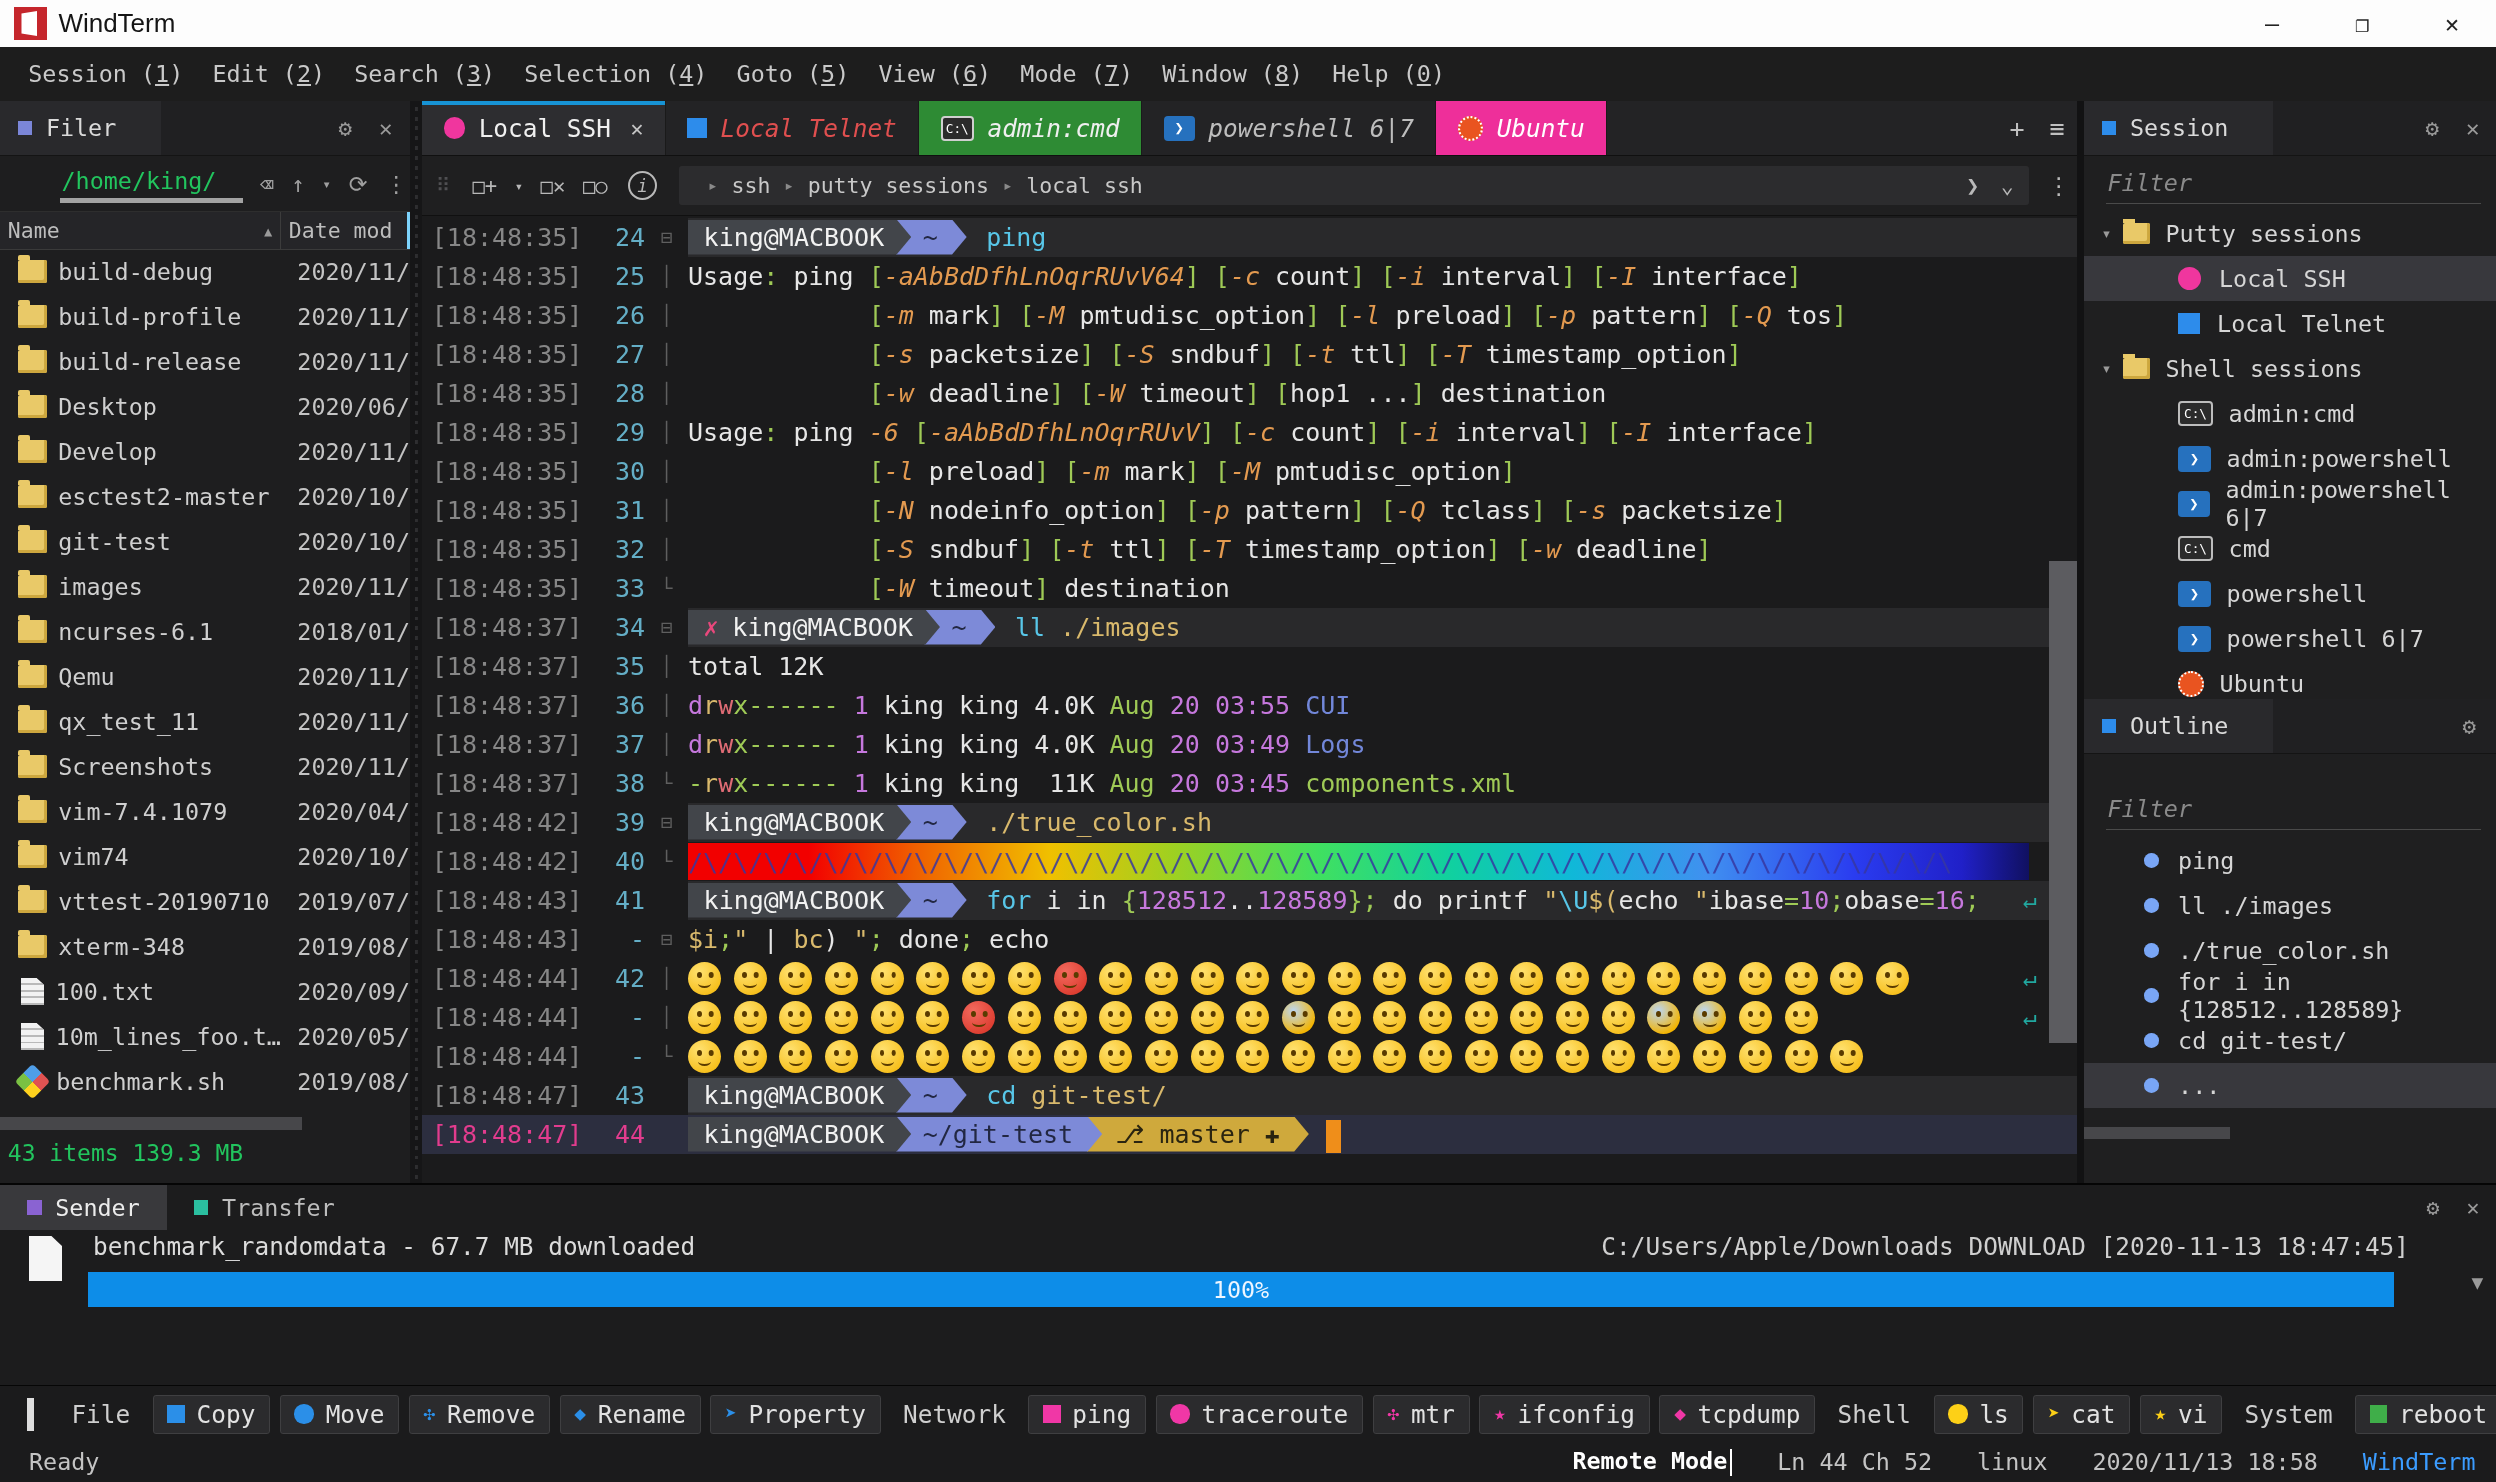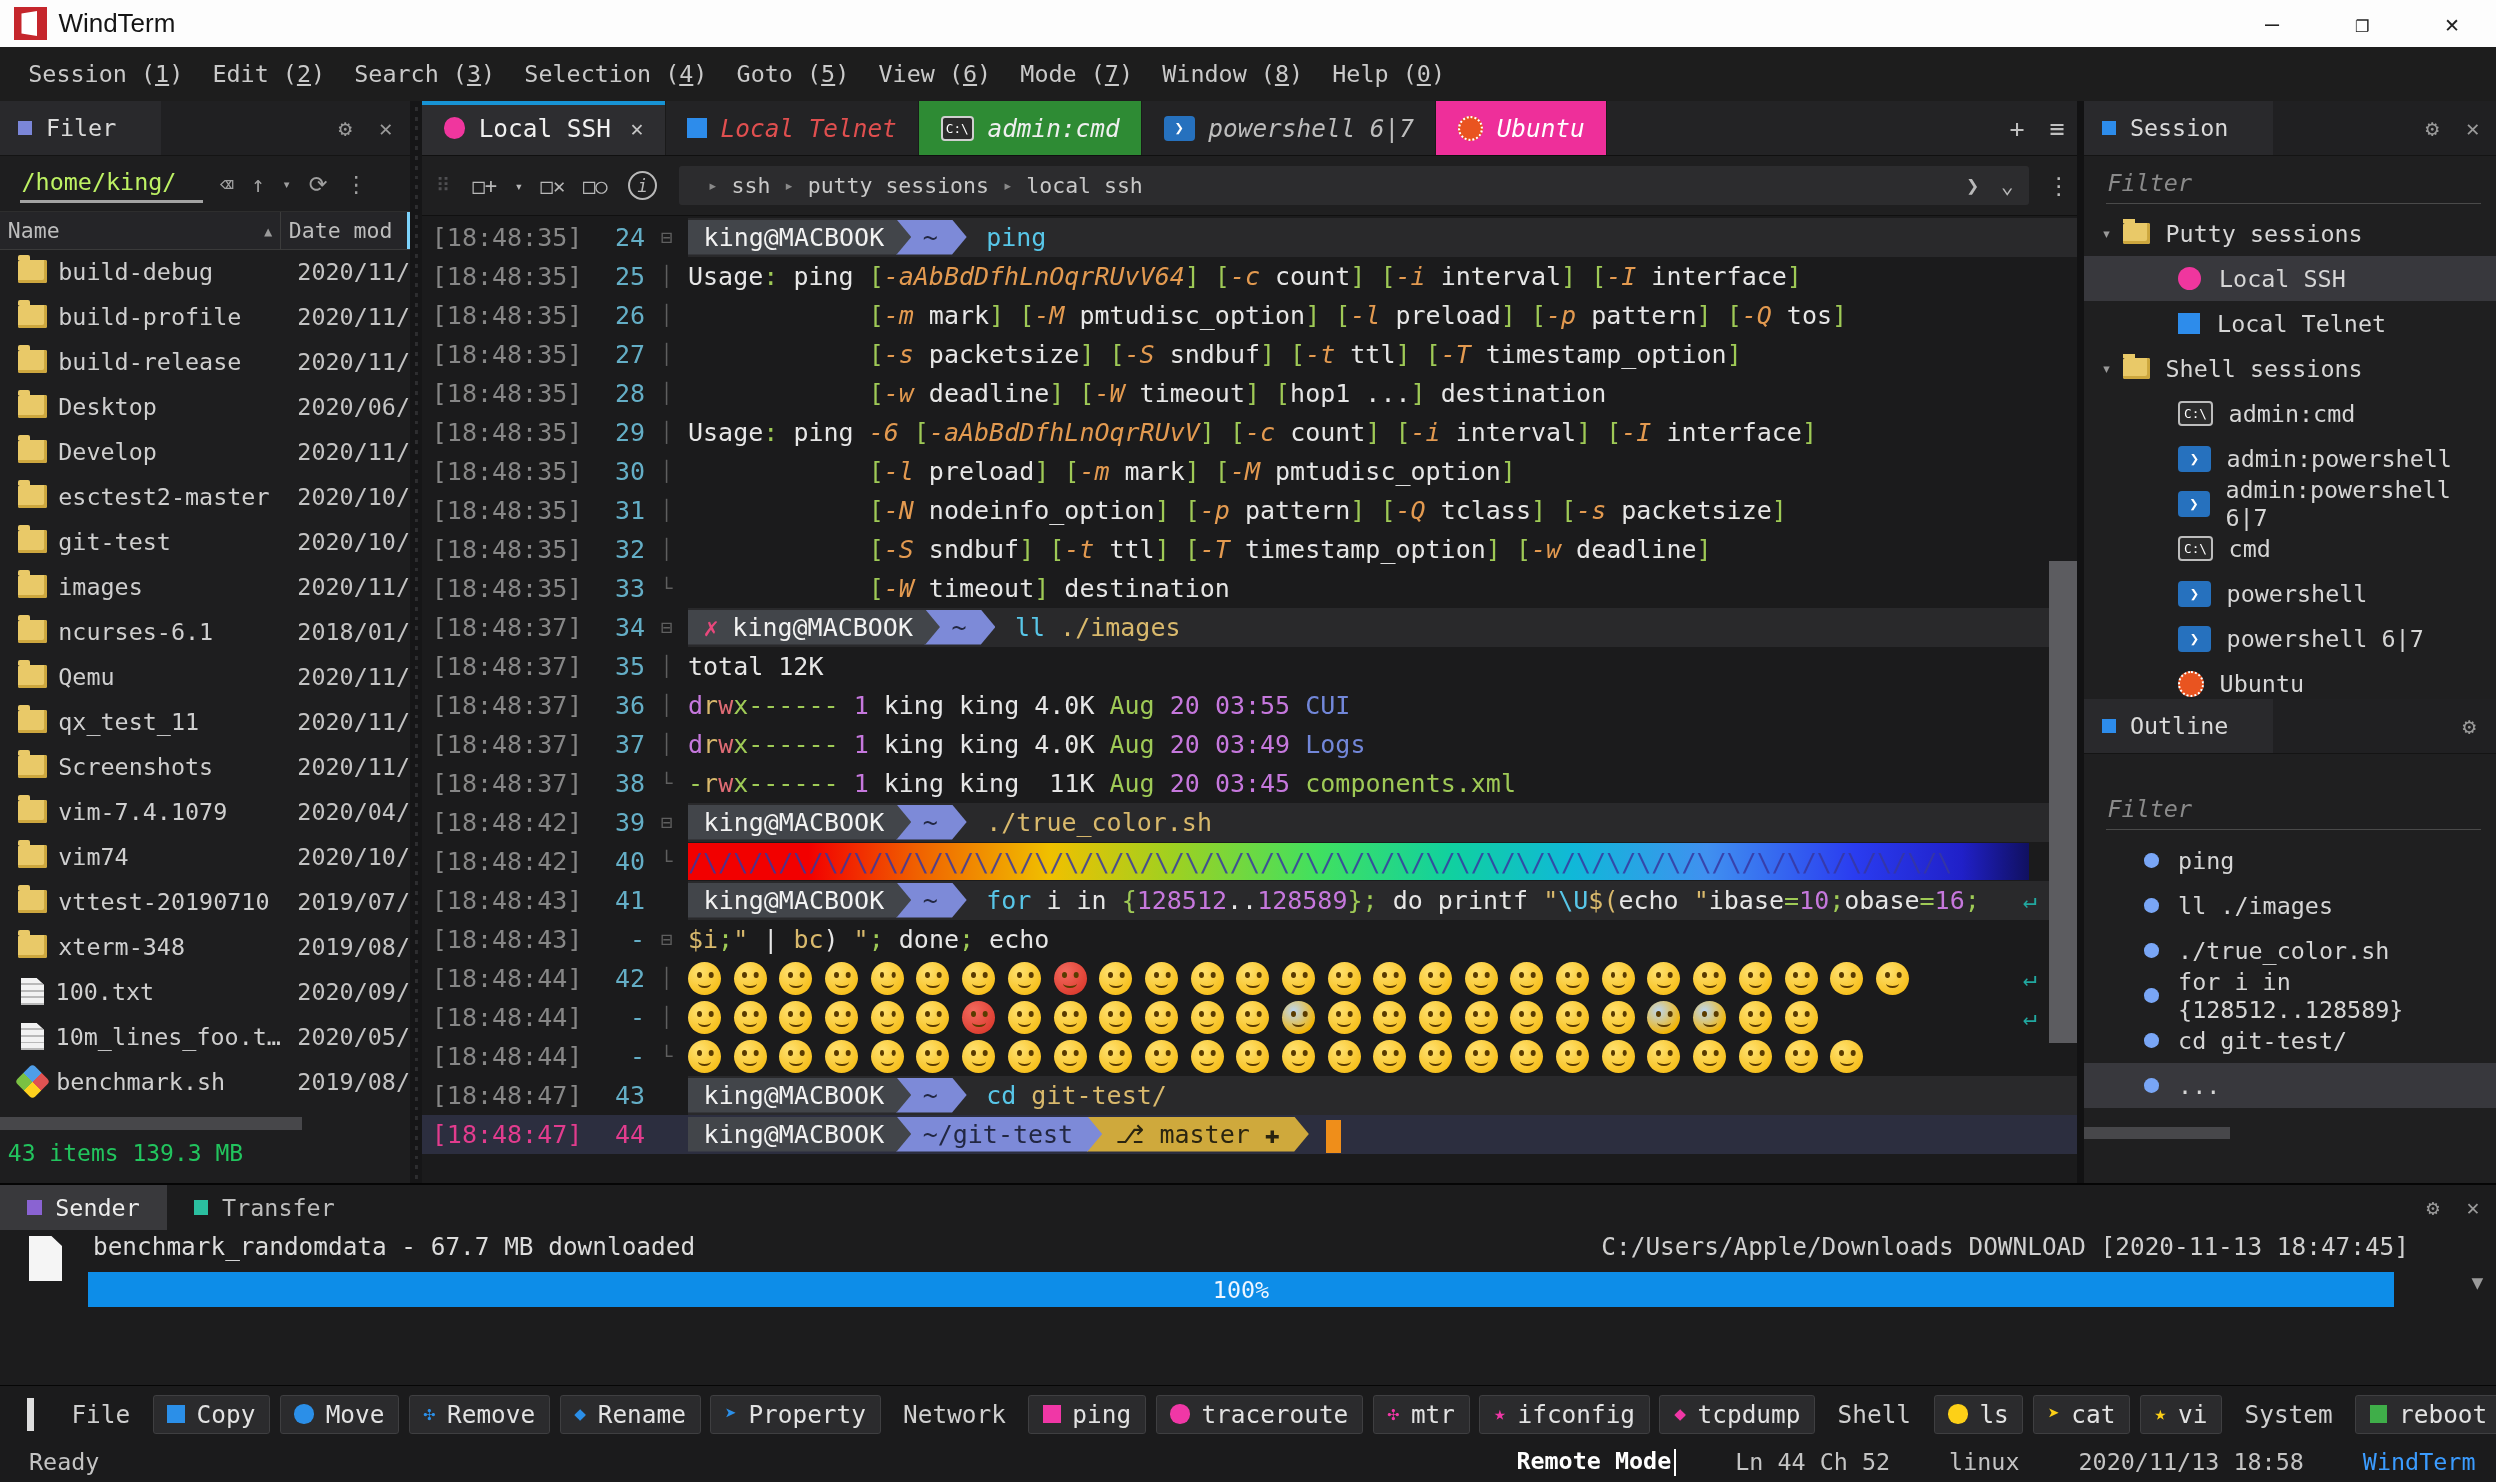--- a/index.html
+++ b/index.html
@@ -23,22 +23,22 @@
   .menu-item u{text-decoration:underline;}
 
   
   .filer{position:absolute;left:0;top:101px;width:410px;height:1082px;background:#1e1e1f;}
   .phead{height:55px;background:#202022;display:flex;align-items:center;border-bottom:1px solid #141414;}
   .ptab{height:100%;display:flex;align-items:center;gap:13.7px;padding:0 45px 0 17.6px;background:#29292c;}
   .sqicon{width:14.6px;height:14.6px;display:inline-block;}
   .ptitle{font-size:23.4px;color:#dadada;}
   .phead-icons{margin-left:auto;display:flex;gap:27px;padding-right:17.6px;color:#9a9a9a;font-size:22.4px;}
   .pathrow{height:55px;display:flex;align-items:center;padding:0 11.7px 0 19.5px;}
-  .path-input{background:transparent;border:none;outline:none;border-bottom:3px solid #a3a3a3;
-       color:#bef264;font:23.4px "DejaVu Sans Mono",monospace;width:183px;height:39px;}
+  .path-input{background:transparent;border:none;outline:none;border-bottom:5px solid #a3a3a3;
+       color:#22c55e;font:23.4px "DejaVu Sans Mono",monospace;width:183px;height:39px;margin-left:40px;}
   .pathrow .pi{color:#9f9f9f;font-size:22.4px;margin-left:17.6px;}
   .colhead{height:39px;background:#252528;border-bottom:1px solid #3a3a3a;border-top:1px solid #2e2e2e;
        display:flex;align-items:center;font-size:21.5px;color:#bdbdbd;}
   .ch-name{width:281px;padding-left:7.8px;display:flex;align-items:center;border-right:1px solid #3c3c3c;height:100%;}
   .ch-sort{margin-left:auto;padding-right:7.8px;font-size:13.7px;color:#9a9a9a;}
   .ch-date{padding-left:7.8px;flex:1;border-right:3px solid #7dd3fc;height:100%;display:flex;align-items:center;}
   .flist{position:absolute;left:0;top:148px;width:410px;height:856px;overflow:hidden;}
   .frow{height:45px;display:flex;align-items:center;font-size:23.4px;color:#cfcfcf;}
   .ficon{width:29px;height:23.4px;margin-left:17.6px;margin-right:11.7px;flex:0 0 auto;position:relative;}
   .ficon-folder{background:#e9c968;border-radius:2px;box-shadow:inset -2.9px -2.9px 0 #cda73e;}
@@ -176,21 +176,21 @@
   .bic.sh-circle{width:19.5px;height:19.5px;border-radius:50%;font-size:0;}
   .c-blue{color:#2b8fe8;} .c-blue.sh-square,.c-blue.sh-circle{background:#2b8fe8;}
   .c-pink{color:#f037a6;} .c-pink.sh-square,.c-pink.sh-circle{background:#f037a6;}
   .c-yellow{color:#fdd017;} .c-yellow.sh-square,.c-yellow.sh-circle{background:#fdd017;}
   .c-green{color:#3fae49;} .c-green.sh-square,.c-green.sh-circle{background:#3fae49;}
 
   
   .statusbar{position:absolute;left:0;top:1441px;width:2497px;height:41px;background:#1b1b1c;display:flex;align-items:center;
        font-size:23.4px;color:#c4c4c4;}
   .st-left{margin-left:29px;}
-  .st-right{margin-left:auto;display:flex;align-items:center;gap:59px;padding-right:21.5px;}
+  .st-right{margin-left:auto;display:flex;align-items:center;gap:45px;padding-right:21.5px;}
   .st-mode{font-weight:bold;color:#fff;}
   .caret{display:inline-block;width:2px;height:27px;background:#fff;margin-left:2.9px;vertical-align:middle;}
   .st-brand{color:#3b9cff;}
 </style>
 </head>
 <body>
 
 <div id="app">
 
   <div class="titlebar">

